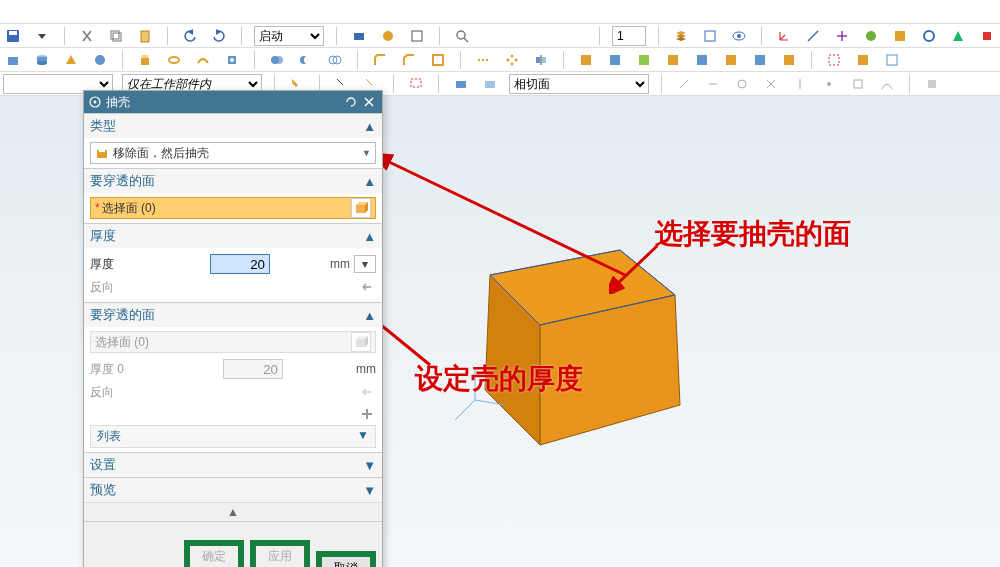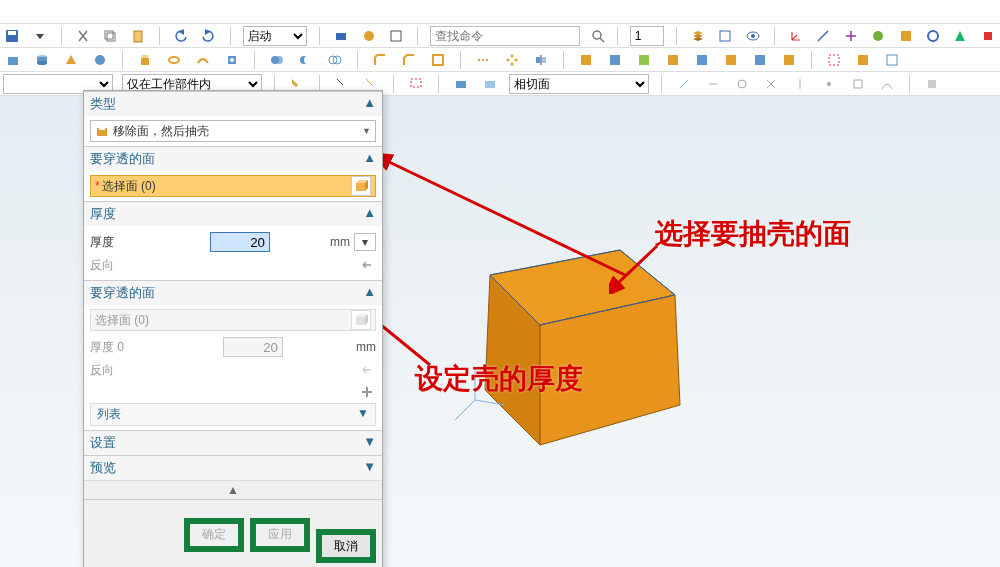--- a/index.html
+++ b/index.html
@@ -12,21 +12,21 @@
   .toolbar-row select { height: 20px; border: 1px solid #bbb; font-size: 12px; background:#fff;}
   .sep { width: 1px; height: 18px; background: #ccc; margin: 0 3px; }
 
   
   .dialog { position: absolute; left: 83px; top: 90px; width: 300px; background: #f0f0f0; border: 1px solid #aaa; box-shadow: 2px 2px 8px rgba(0,0,0,.2); }
   .dlg-title { display:flex; align-items:center; background: #407692; color: #fff; height: 22px; padding: 0 4px; position: relative;}
   .dlg-title .gear { width: 14px; height: 14px; display:inline-block; margin-right:4px;}
   .dlg-title .spacer { flex:1;}
   .dlg-title .winbtn { width:18px; height:18px; display:inline-flex; align-items:center; justify-content:center; color:#fff; cursor:pointer;}
   .section { border-top:1px solid #ccc;}
-  .section-header { display:flex; justify-content:space-between; padding:3px 6px; color:#296a8f; background:#f5f5f5; font-size:13px;}
+  .section-header { display:flex; align-items:center; justify-content:space-between; padding:3px 6px; color:#296a8f; background:#f5f5f5; font-size:13px;}
   .section-header .chev { color:#2a6b8f; font-weight:bold; cursor:pointer;}
   .section-body { padding:4px 6px; background:#fff; }
   .field-row { display:flex; align-items:center; padding:2px 0; }
   .field-row .label { flex: 0 0 70px; color:#333; }
   .field-row.disabled .label, .field-row.disabled .val { color:#999;}
   .field-row .val-input { height:20px; border:1px solid #3a78b5; background:#cfe4ff; padding:0 4px; width:60px; text-align:right;}
   .field-row .unit { width:30px; text-align:right; margin-left:auto; color:#555; }
   .dropdown-wide { width:100%; height:22px; background:#fff; border:1px solid #bbb; display:flex; align-items:center; padding:0 4px; }
   .dropdown-wide .dd-arrow{ margin-left:auto; font-size:9px; color:#666;}
   .dropdown-wide .ico { width:14px; height:14px; margin-right:4px;}
@@ -114,21 +114,20 @@
       <svg width="14" height="14">
         <circle cx="7" cy="7" r="5" fill="#e0a030"></circle>
       </svg>
     </span>
   <span class="tbtn">
       <svg width="14" height="14">
         <rect x="2" y="2" width="10" height="10" fill="none" stroke="#555"></rect>
       </svg>
     </span>
   <span class="sep"></span>
-  <input type="text" style="width: 150px;" placeholder="查找命令">
   <span class="tbtn">
       <svg width="14" height="14">
         <circle cx="6" cy="6" r="4" fill="none" stroke="#777" stroke-width="1.5"></circle>
         <path d="M9 9 L13 13" stroke="#777" stroke-width="1.5"></path>
       </svg>
     </span>
   <span class="sep" style="margin-left:auto;"></span>
   <input type="text" style="width: 34px;" value="1">
   <span class="sep"></span>
 
@@ -353,21 +352,21 @@
     </span>
   <span class="tbtn">
       <svg width="14" height="14">
         <rect x="2" y="2" width="10" height="10" fill="none" stroke="#5f95c8"></rect>
       </svg>
     </span>
 </div>
 
 <div class="toolbar-row">
   <select style="width:110px;"></select>
-  <select style="width:140px;"><option>仅在工作部件内</option></select>
+  <select style="width:140px;font-style:italic;"><option>仅在工作部件内</option></select>
   <span class="sep"></span>
   <span class="tbtn">
       <svg width="14" height="14">
         <path d="M2 2 L8 8 L6 10 L2 6 Z" fill="#e0a030"></path>
       </svg>
     </span>
   <span class="sep"></span>
   <span class="tbtn">
       <svg width="14" height="14">
         <path d="M2 2 L8 8" stroke="#444"></path>
@@ -486,20 +485,40 @@
 <svg class="arrow-svg" style="left:609px; top:244px;" width="60" height="50">
   <defs>
       <marker id="ah3" markerWidth="10" markerHeight="10" refX="2" refY="3" orient="auto">
         <path d="M0,0 L0,6 L8,3 Z" fill="#d60000"></path>
       </marker>
     </defs>
   <path d="M48 2 L6 42" stroke="#d60000" stroke-width="3" marker-end="url(#ah3)"></path>
 </svg>
 
 <div class="dialog">
+  <div class="dlg-title">
+    <span class="gear">
+      <svg width="14" height="14">
+          <circle cx="7" cy="7" r="5" fill="none" stroke="#fff" stroke-width="1.2"></circle>
+          <circle cx="7" cy="7" r="1.5" fill="#fff"></circle>
+        </svg>
+    </span>
+    <span>抽壳</span>
+    <span class="spacer"></span>
+    <span class="winbtn">
+        <svg width="12" height="12">
+          <path d="M2 6 A4 4 0 1 1 6 10" fill="none" stroke="#fff" stroke-width="1.3"></path>
+        </svg>
+      </span>
+    <span class="winbtn">
+        <svg width="10" height="10">
+          <path d="M1 1 L9 9 M9 1 L1 9" stroke="#fff" stroke-width="1.5"></path>
+        </svg>
+      </span>
+  </div>
 
   <div class="section">
     <div class="section-header">
       <span>类型</span>
       <span class="chev">▲</span>
     </div>
     <div class="section-body">
       <div class="dropdown-wide">
         <span class="ico">
             <svg width="14" height="14">

